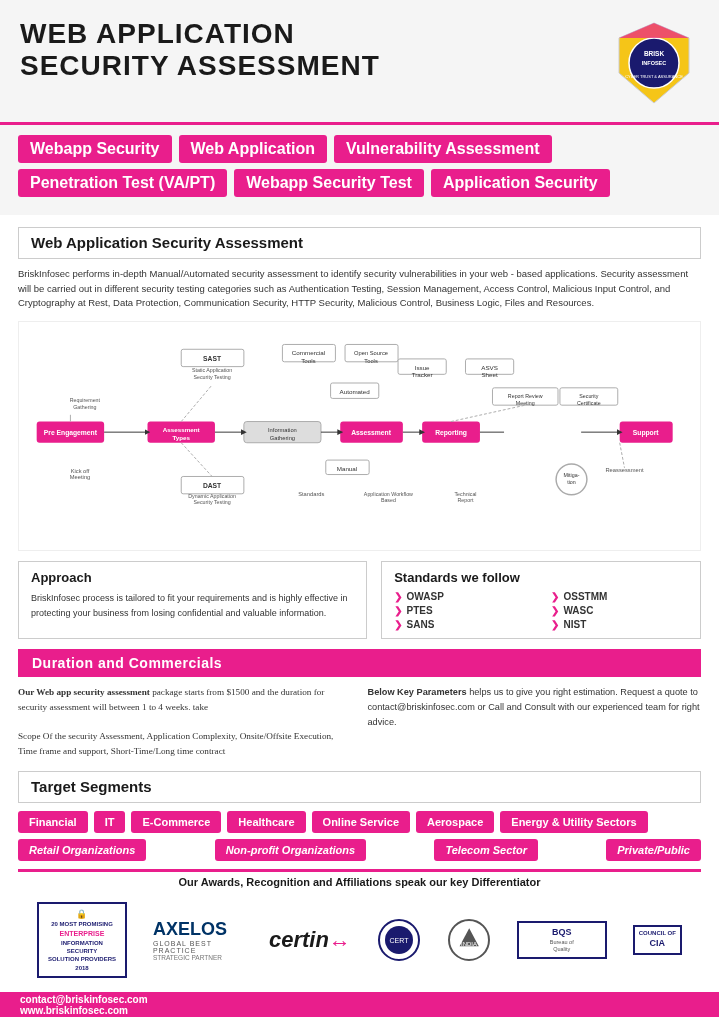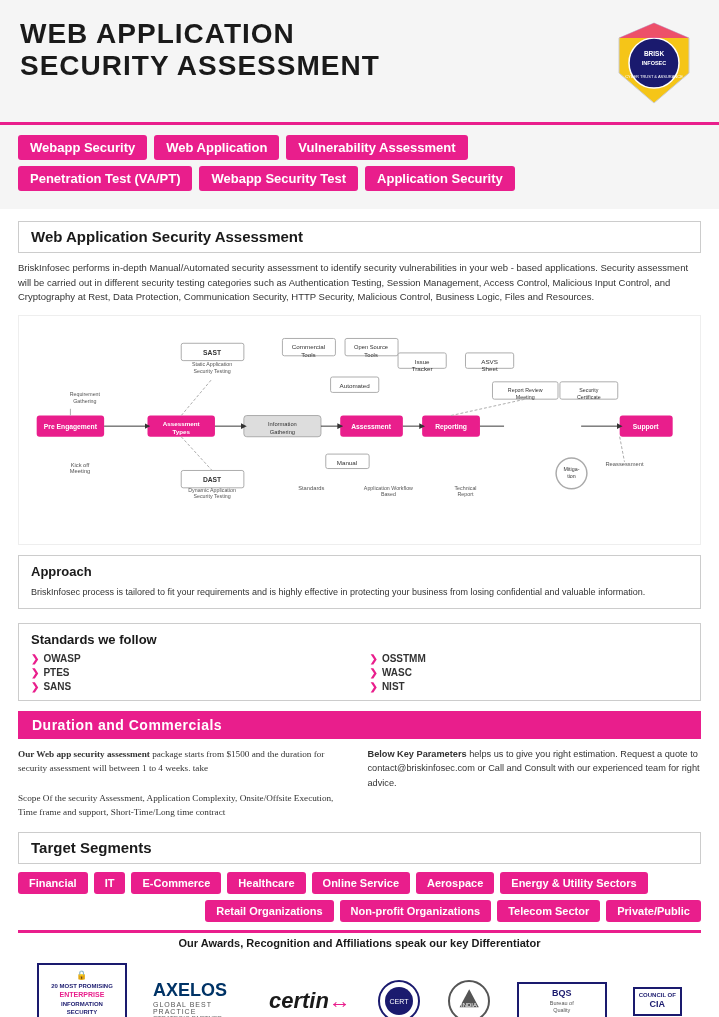--- a/index.html
+++ b/index.html
@@ -45,21 +45,21 @@
     }
     .tags-row {
       display: flex;
       flex-wrap: wrap;
       gap: 7px;
       margin-bottom: 6px;
     }
     .tag {
       background: #e91e8c;
       color: #fff;
-      font-size: 13px;
+      font-size: 16px;
       font-weight: 600;
       padding: 5px 12px;
       border-radius: 3px;
       white-space: nowrap;
     }
 
     
     .main {
       padding: 0 18px;
     }
@@ -91,21 +91,20 @@
       overflow: hidden;
       position: relative;
       height: 230px;
     }
 
     
     .two-col {
       display: flex;
       gap: 14px;
       margin: 8px 0;
-      flex-direction: column;
     }
     .col-left {
       flex: 1.1;
       border: 1.5px solid #ccc;
       padding: 8px 12px;
     }
     .col-right {
       flex: 1;
       border: 1.5px solid #ccc;
       padding: 8px 12px;
@@ -184,22 +183,23 @@
       font-size: 11px;
       font-weight: 600;
       padding: 5px 11px;
       border-radius: 3px;
       white-space: nowrap;
     }
     .target-tags-row2 {
       display: flex;
       flex-wrap: wrap;
       gap: 6px;
-      justify-content: flex-end;
+      justify-content: space-between;
       margin-bottom: 8px;
+      font-style: italic;
     }
 
     
     .awards-bar {
       background: #e91e8c;
       height: 3px;
       margin: 8px 0 4px 0;
     }
     .awards-title {
       font-size: 11px;

